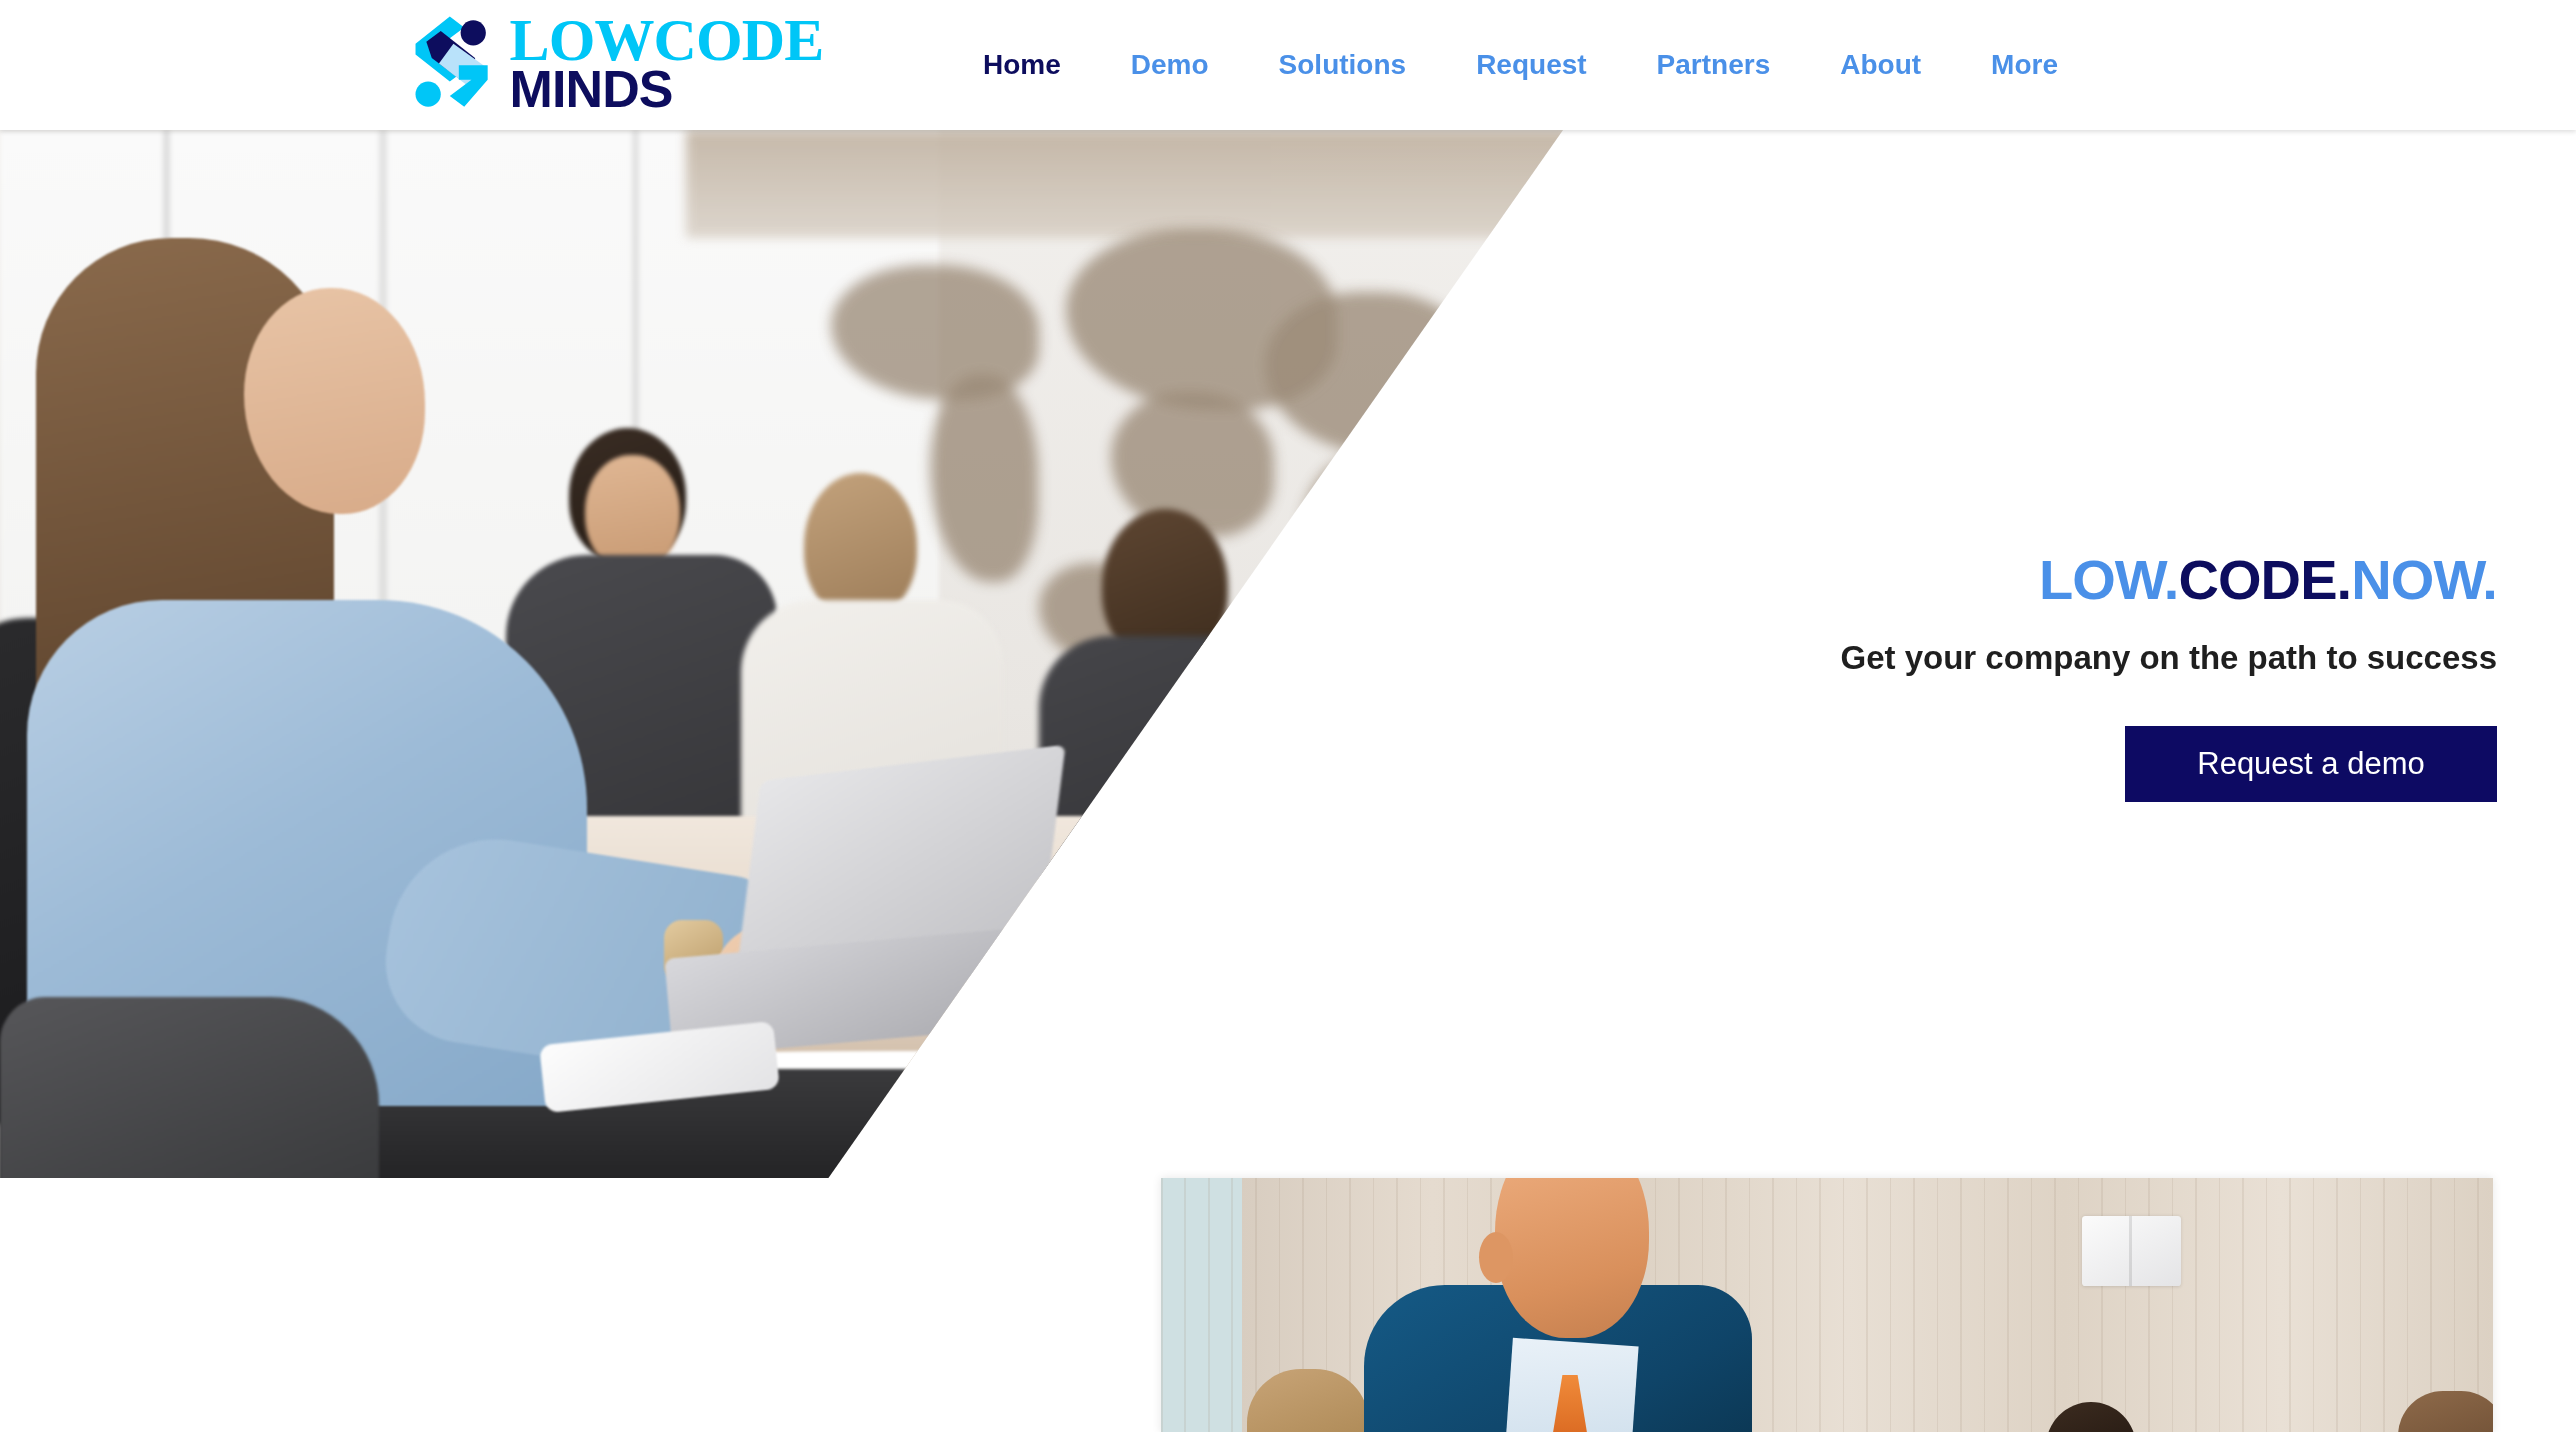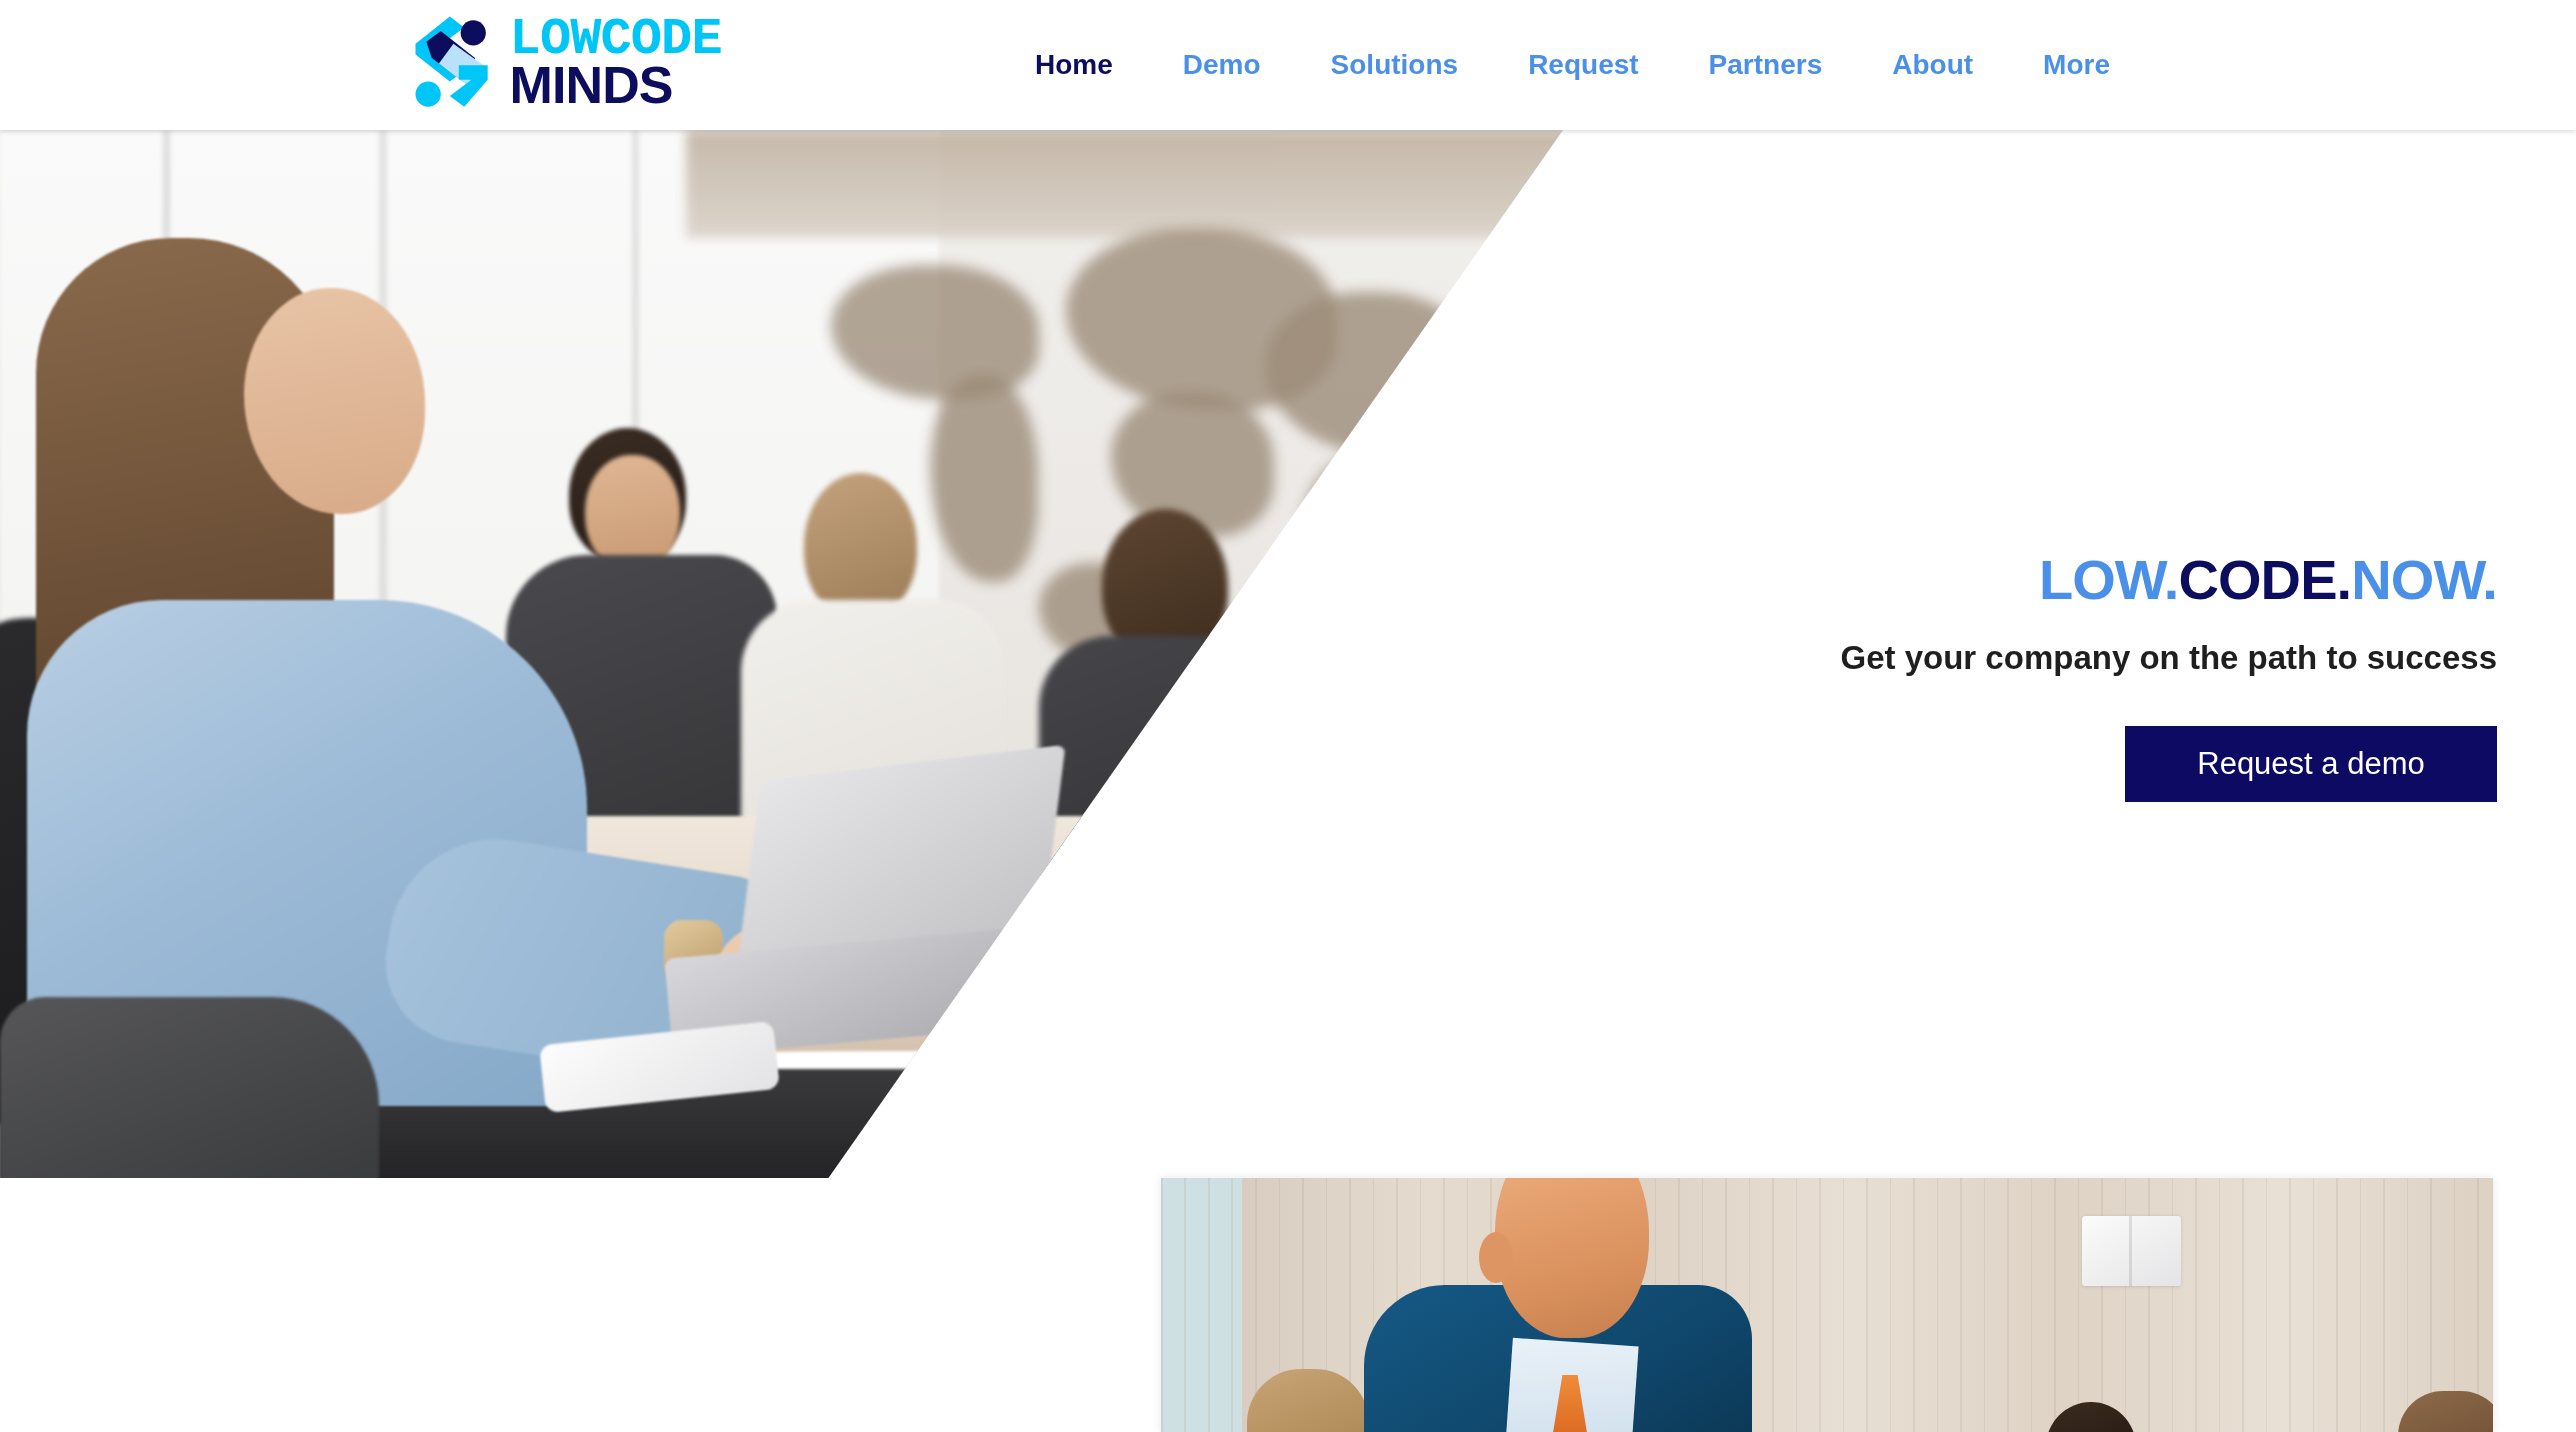--- a/index.html
+++ b/index.html
@@ -20,30 +20,30 @@
     box-shadow:0 1.8px 4.5px rgba(0,0,0,0.13);
     z-index:40;
   }
   .logo-wrap {
     position:absolute; left:408px; top:12.6px;
     display:flex; align-items:center; gap:12.6px;
   }
   .logo-mark { width:89px; height:101px; display:block; }
   .logo-text { display:flex; flex-direction:column; line-height:0.88; }
   .logo-line1 {
-    font-size:52px; font-weight:bold; letter-spacing:-0.9px;
-    color:#00c6f7; font-family:Liberation Mono, monospace;
+    font-size:60px; font-weight:bold; letter-spacing:-0.9px;
+    color:#00c6f7; font-family:Liberation Serif, serif;
   }
   .logo-line2 {
     font-size:52px; font-weight:bold; letter-spacing:-0.9px;
     color:#0d0d5e; font-family:"Liberation Sans", sans-serif;
   }
 
   .main-nav {
-    position:absolute; left:1035px; top:0; height:130px;
+    position:absolute; left:983px; top:0; height:130px;
     display:flex; align-items:center; gap:0;
   }
   .nav-item {
     font-size:28px; font-weight:bold;
     color:#4a90e8;
     text-decoration:none;
     white-space:nowrap;
     padding:0 0; margin-right:70px;
     cursor:pointer;
     font-family:"Liberation Sans", sans-serif;

